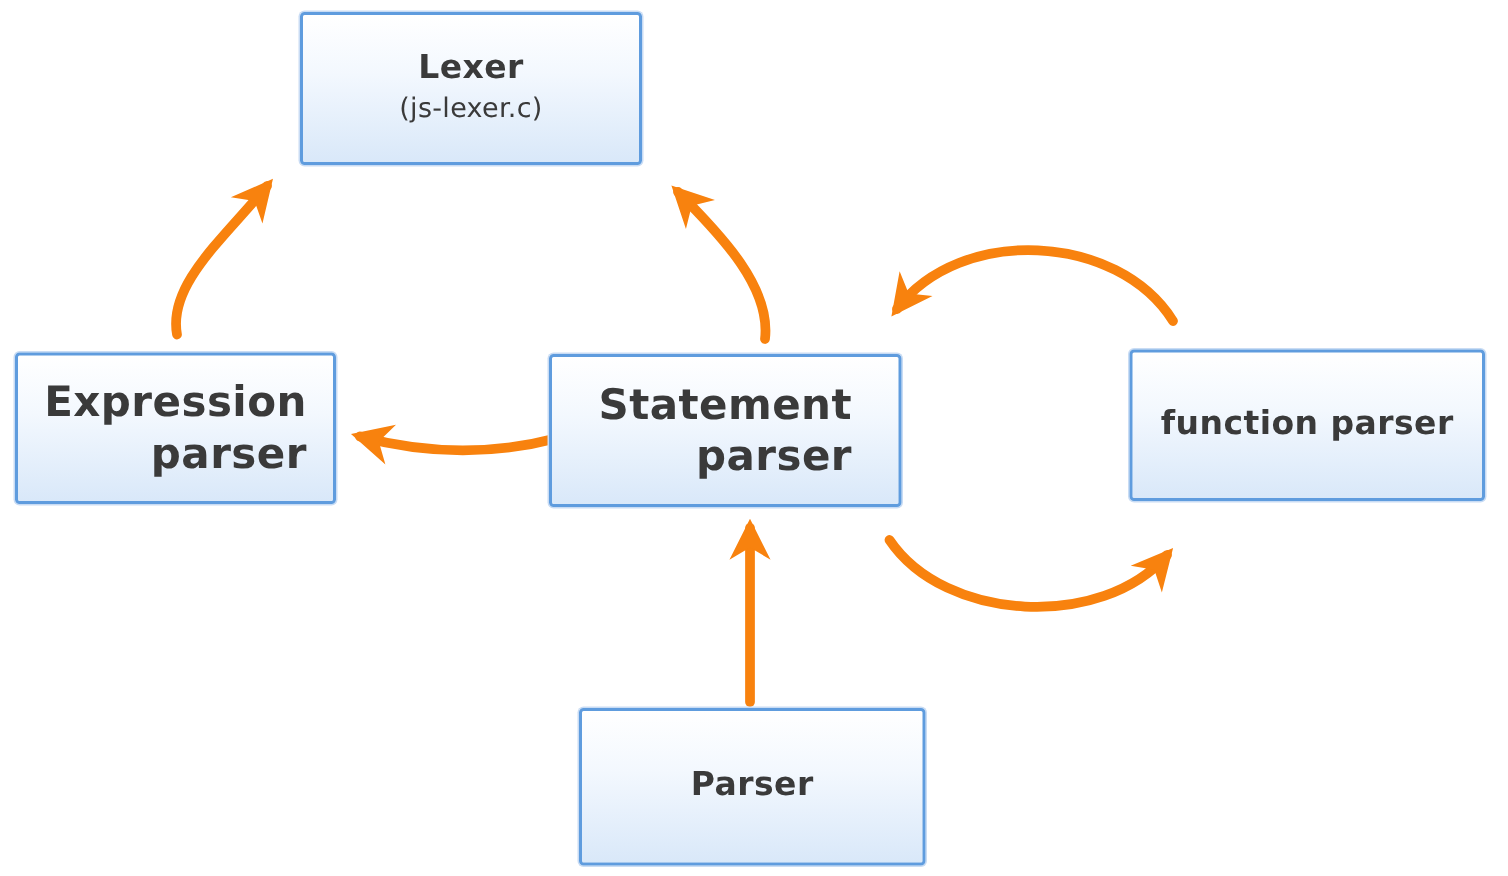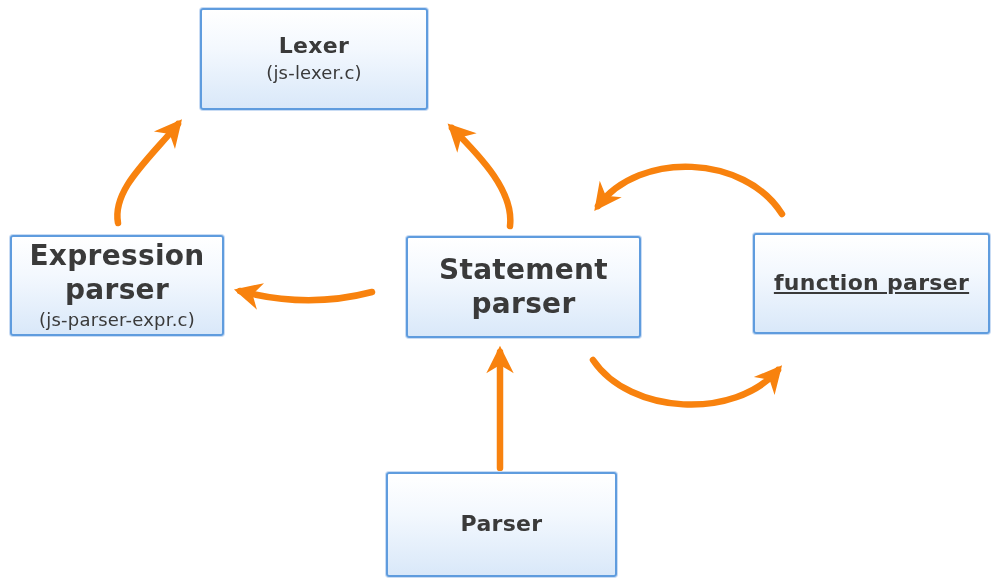--- a/index.html
+++ b/index.html
@@ -23,43 +23,43 @@
   .node {
     position: absolute;
     border: 2px solid #5F9CDE;
     border-radius: 3px;
     background: linear-gradient(to bottom, #FFFFFF 0%, #F3F8FE 40%, #D9E8F9 100%);
     box-shadow: 0 0 0 1px #C9DCF4;
     display: flex;
     flex-direction: column;
     align-items: center;
     justify-content: center;
-    text-align: center;
+    text-align: right;
     color: #3A3A3A;
   }
 
   .node-title {
     font-weight: bold;
     font-size: 28px;
     line-height: 1.22;
     white-space: pre-line;
     letter-spacing: 0.3px;
   }
 
   .node-subtitle {
     font-size: 18px;
     line-height: 1.3;
     margin-top: 1px;
     letter-spacing: 0.2px;
   }
 
   .node-lexer      { left: 200px; top: 8px;   width: 228px; height: 102px; }
   .node-expression { left: 10px;  top: 235px; width: 214px; height: 101px; }
-  .node-statement  { left: 406px; top: 236px; width: 235px; height: 102px; }
-  .node-function   { left: 753px; top: 233px; width: 237px; height: 101px; text-decoration: underline; }
+  .node-statement  { left: 366px; top: 236px; width: 235px; height: 102px; }
+  .node-function   { left: 753px; top: 233px; width: 237px; height: 101px; }
   .node-parser     { left: 386px; top: 472px; width: 231px; height: 105px; }
 
   .node-lexer .node-title,
   .node-parser .node-title,
   .node-function .node-title { font-size: 22px; }
 </style>
 </head>
 <body>
 
 <div class="canvas">
@@ -85,21 +85,20 @@
   </svg>
 
   <div class="node node-lexer">
     <div class="node-title">Lexer</div>
     <div class="node-subtitle">(js-lexer.c)</div>
   </div>
 
   <div class="node node-expression">
     <div class="node-title">Expression
 parser</div>
-    <div class="node-subtitle">(js-parser-expr.c)</div>
   </div>
 
   <div class="node node-statement">
     <div class="node-title">Statement
 parser</div>
   </div>
 
   <div class="node node-function">
     <div class="node-title">function parser</div>
   </div>

